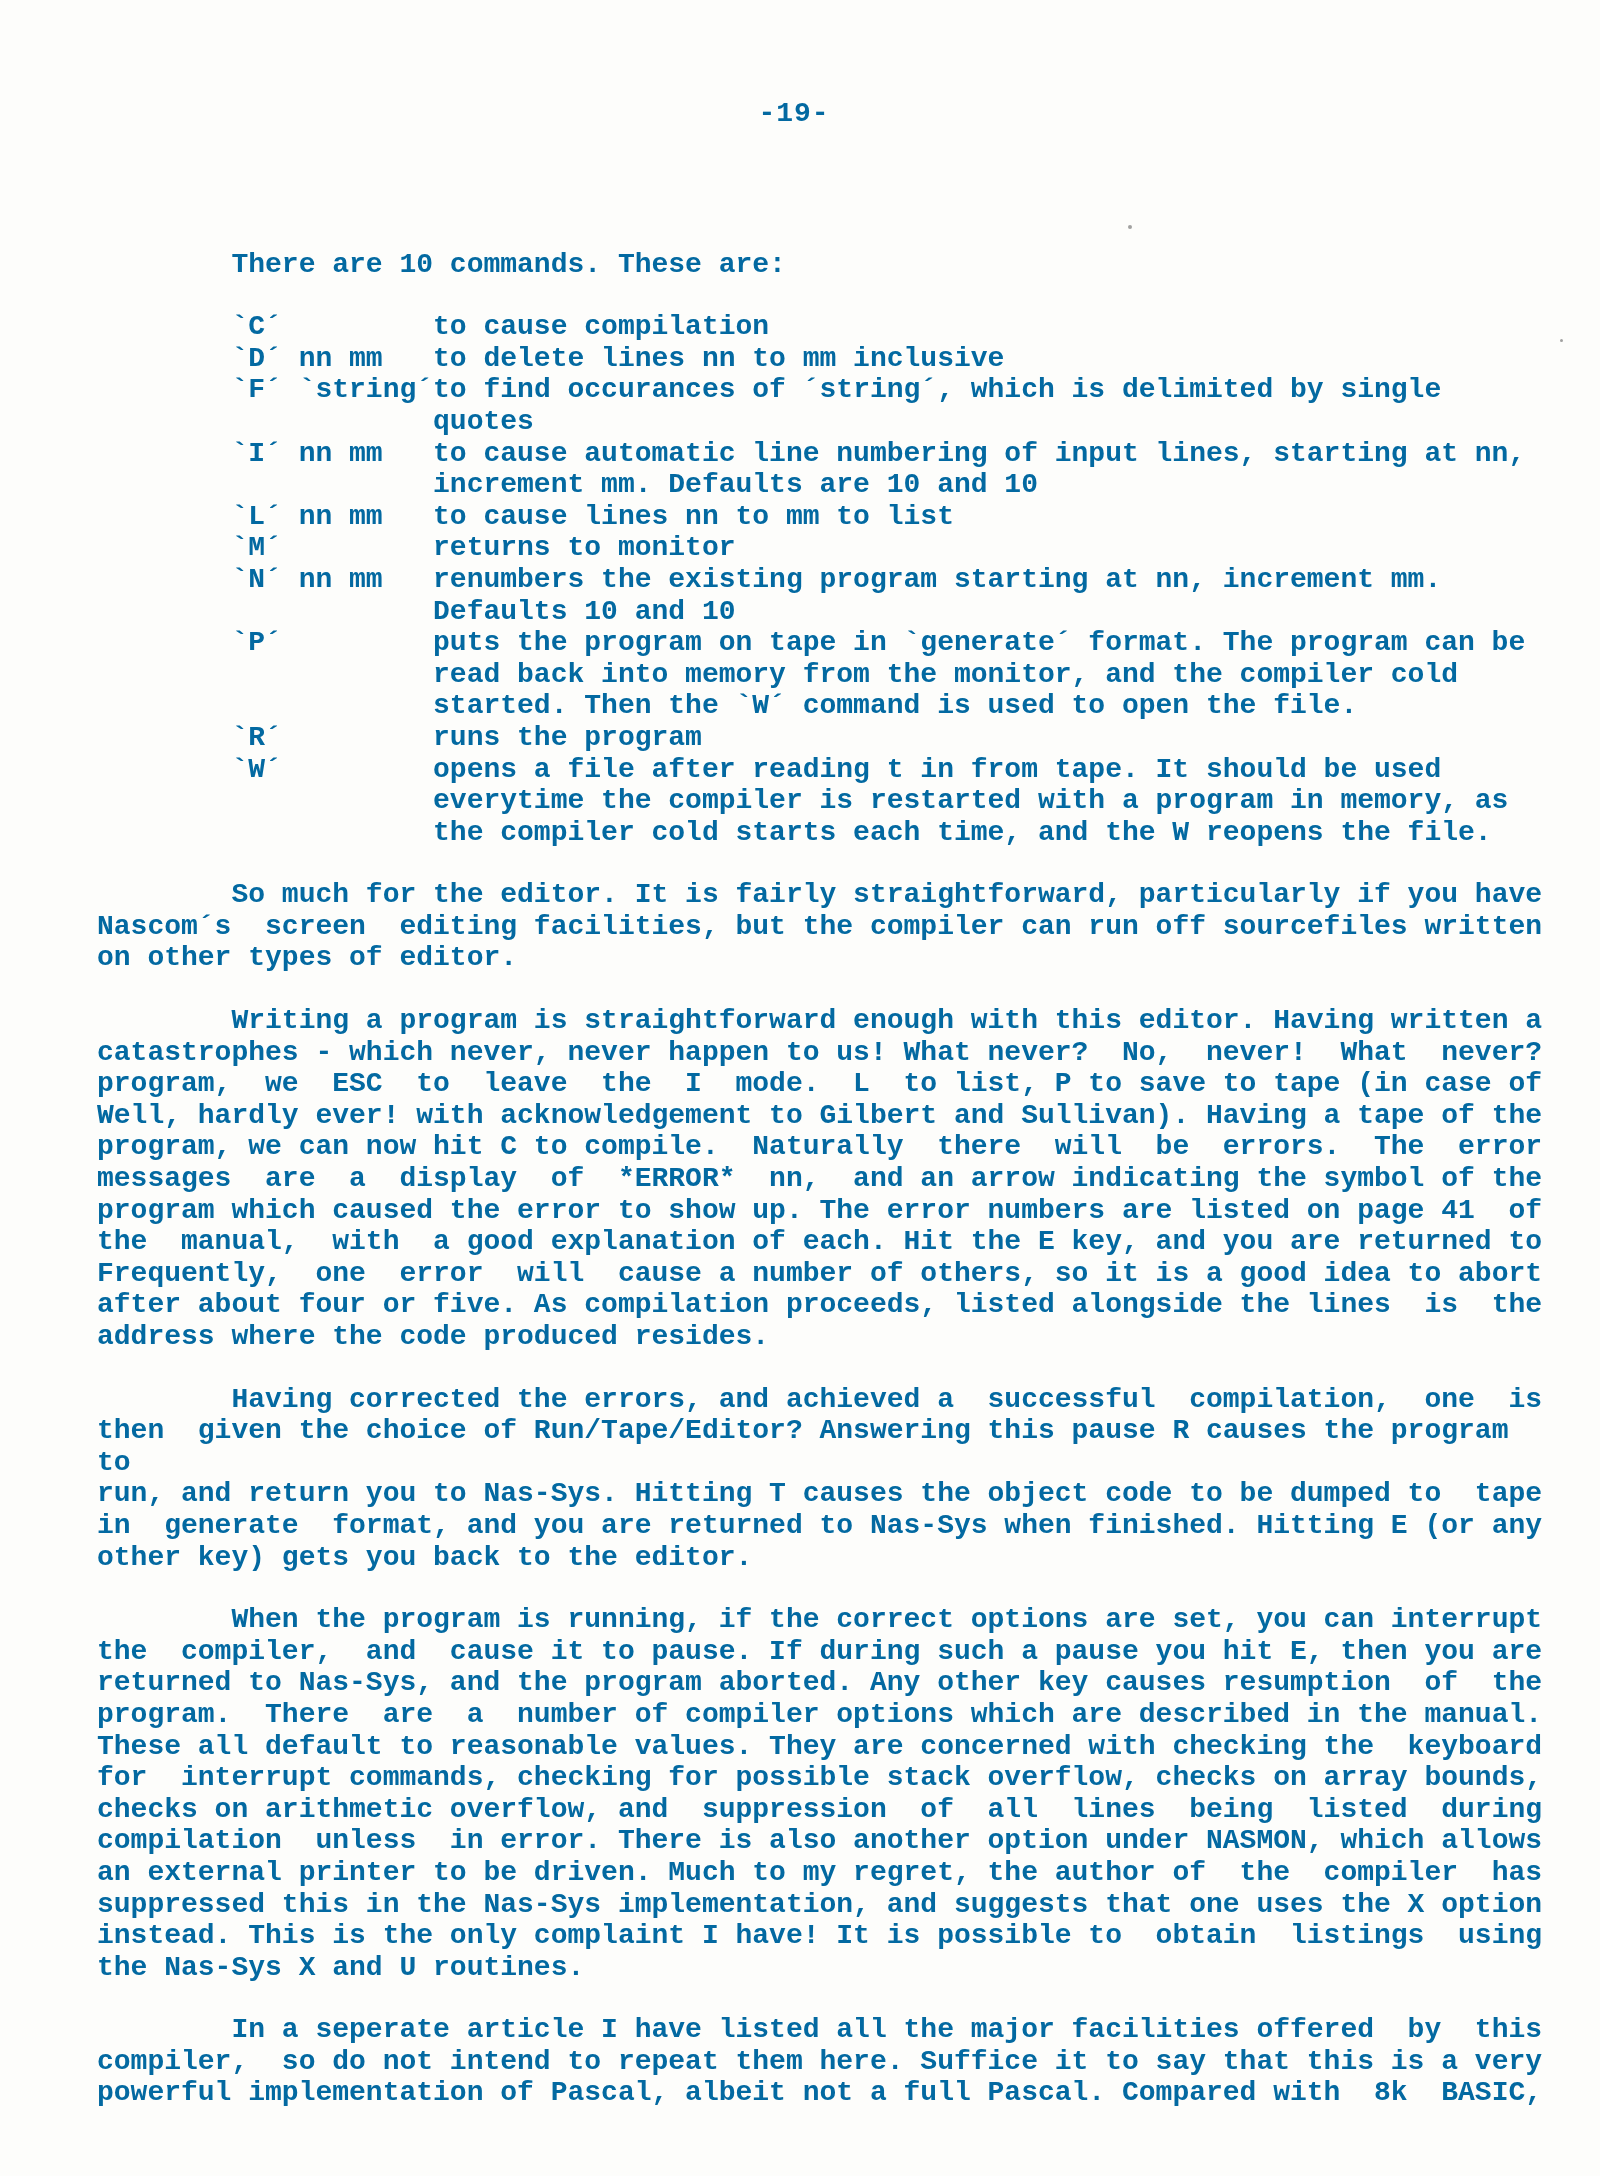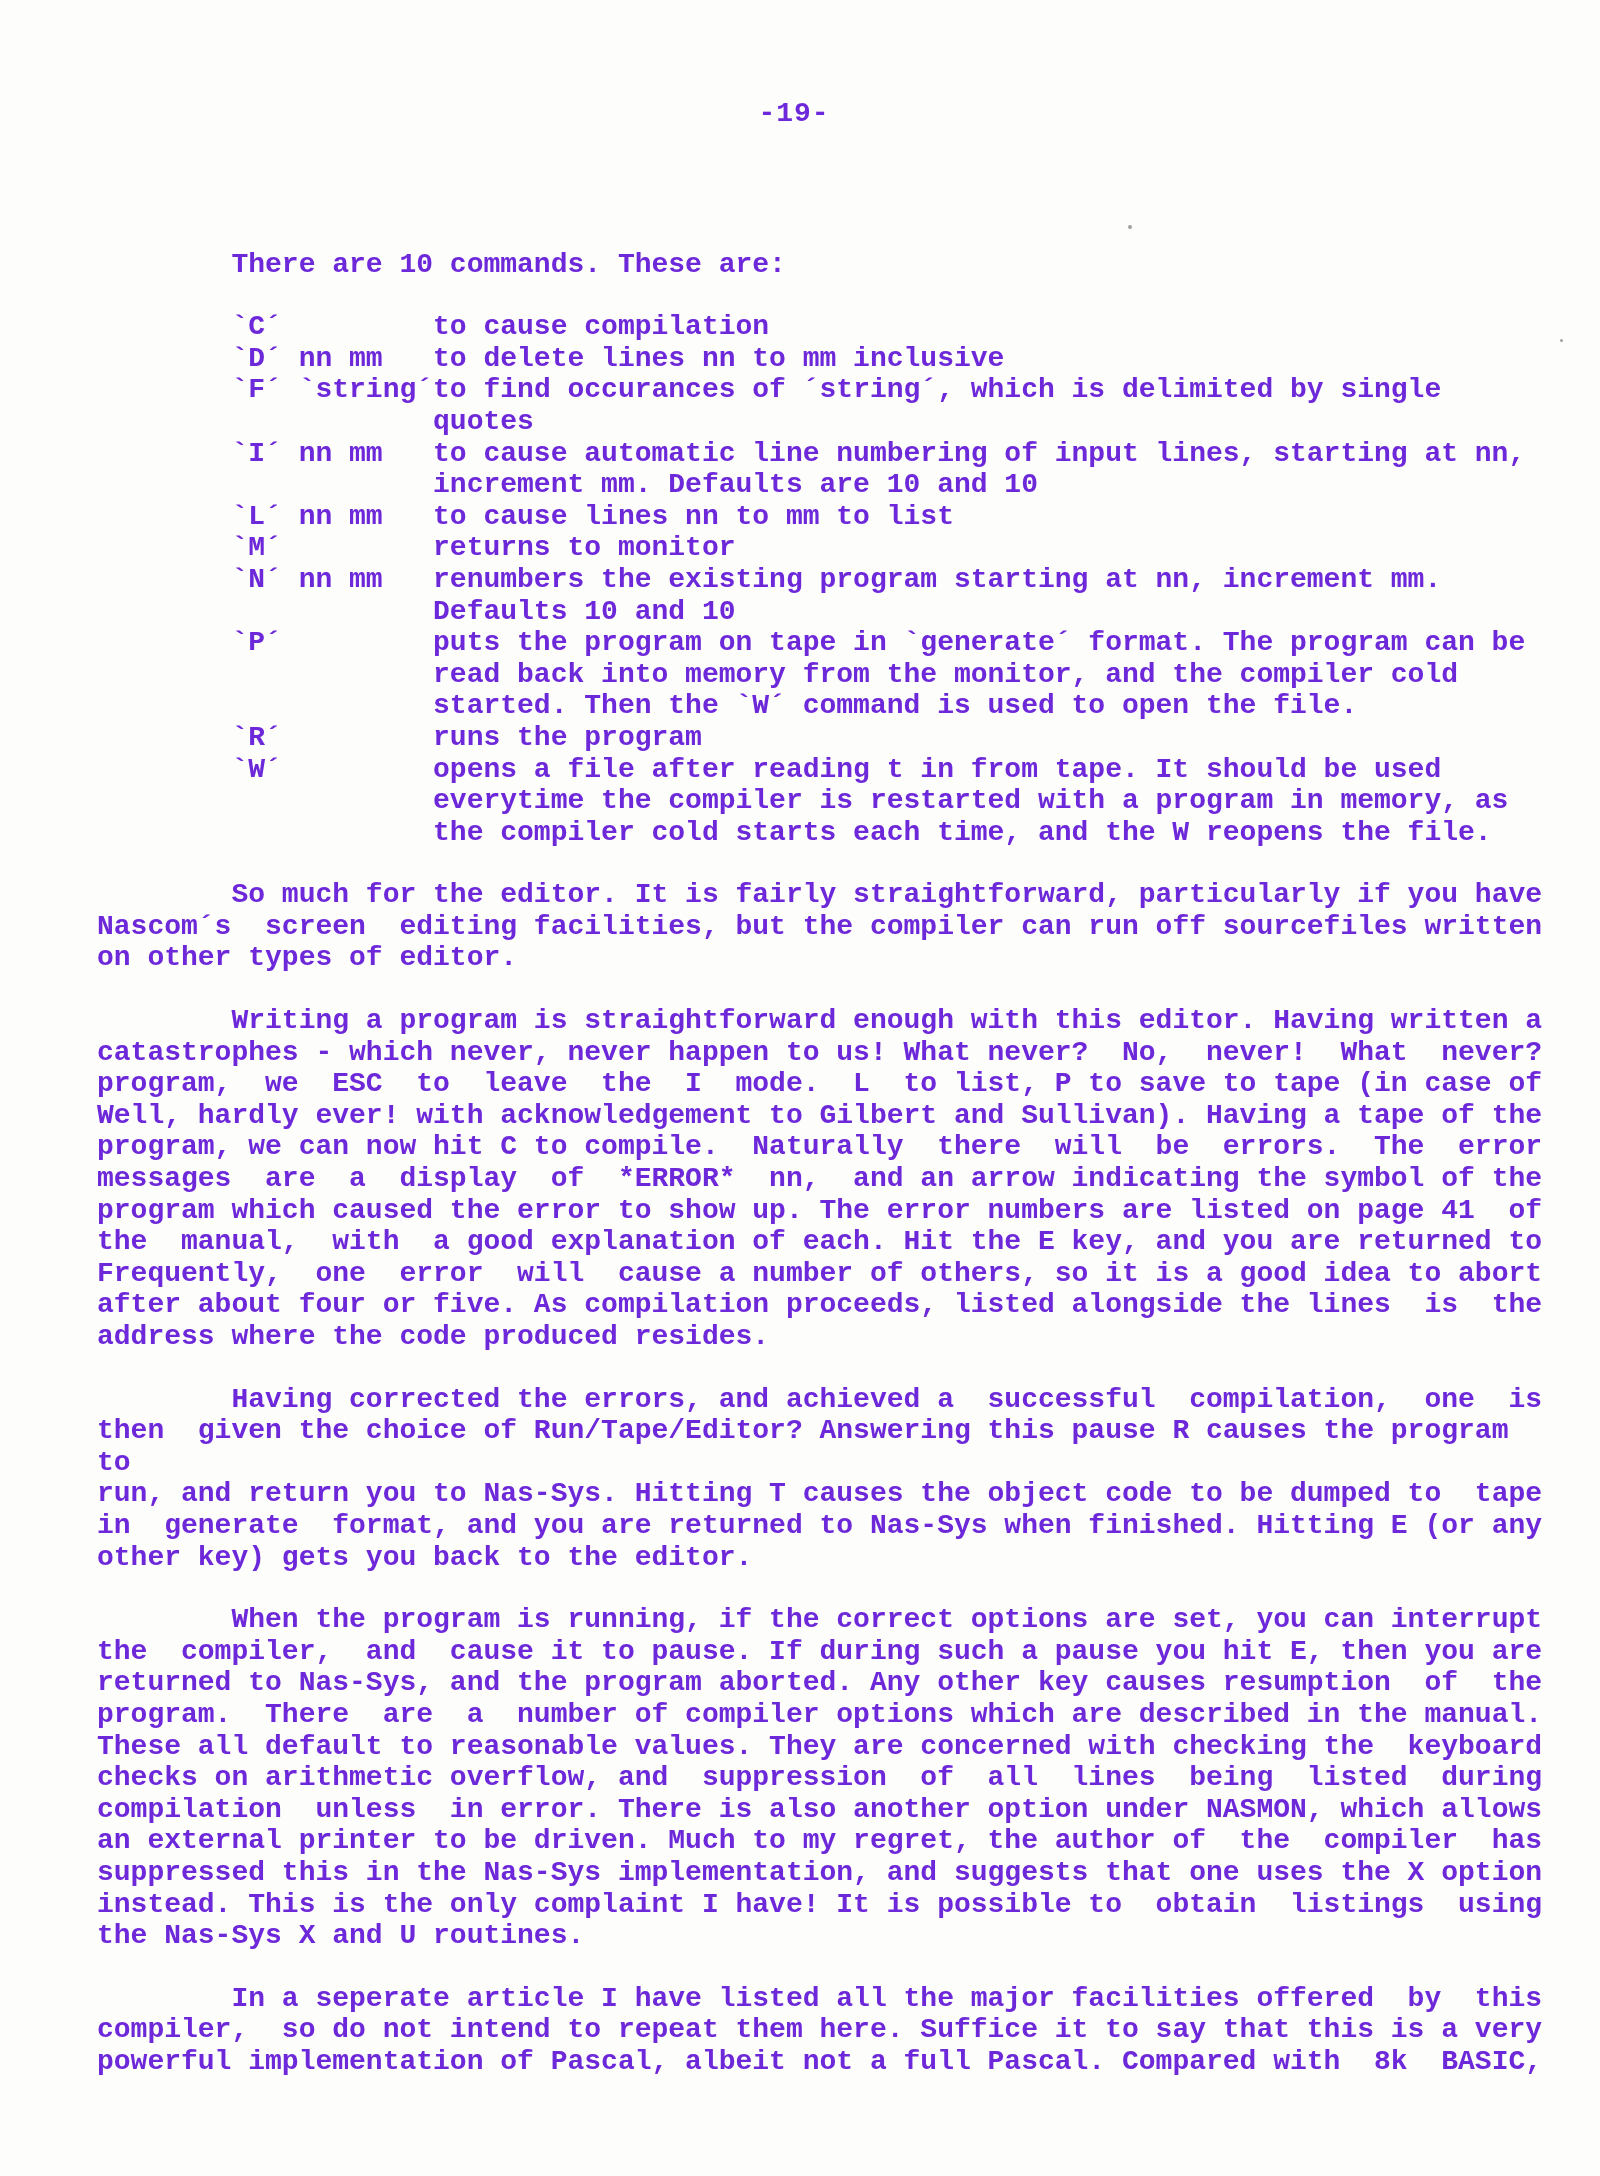--- a/index.html
+++ b/index.html
@@ -3,21 +3,21 @@
 <meta charset="utf-8">
 <style>
   html,body{margin:0;padding:0;background:#888;}
   .page{
     position:relative;
     width:1600px;
     height:2176px;
     margin:0 auto;
     background:#fdfdfb;
     overflow:hidden;
-    color:#6d28d9;
+    color:#0369a1;
     font-family:"Liberation Mono","DejaVu Sans Mono",monospace;
     font-weight:700;
     font-size:28px;
     line-height:31.6px;
   }
   .content{
     position:absolute;
     left:97px;
     top:98px;
     width:1460px;
@@ -154,20 +154,21 @@
           <div class="line">run, and return you to Nas-Sys. Hitting T causes the object code to be dumped to  tape</div>
           <div class="line">in  generate  format, and you are returned to Nas-Sys when finished. Hitting E (or any</div>
           <div class="line">other key) gets you back to the editor.</div>
         </div>
         <div class="para">
           <div class="line">When the program is running, if the correct options are set, you can interrupt</div>
           <div class="line">the  compiler,  and  cause it to pause. If during such a pause you hit E, then you are</div>
           <div class="line">returned to Nas-Sys, and the program aborted. Any other key causes resumption  of  the</div>
           <div class="line">program.  There  are  a  number of compiler options which are described in the manual.</div>
           <div class="line">These all default to reasonable values. They are concerned with checking the  keyboard</div>
+          <div class="line">for  interrupt commands, checking for possible stack overflow, checks on array bounds,</div>
           <div class="line">checks on arithmetic overflow, and  suppression  of  all  lines  being  listed  during</div>
           <div class="line">compilation  unless  in error. There is also another option under NASMON, which allows</div>
           <div class="line">an external printer to be driven. Much to my regret, the author of  the  compiler  has</div>
           <div class="line">suppressed this in the Nas-Sys implementation, and suggests that one uses the X option</div>
           <div class="line">instead. This is the only complaint I have! It is possible to  obtain  listings  using</div>
           <div class="line">the Nas-Sys X and U routines.</div>
         </div>
         <div class="para">
           <div class="line">In a seperate article I have listed all the major facilities offered  by  this</div>
           <div class="line">compiler,  so do not intend to repeat them here. Suffice it to say that this is a very</div>

